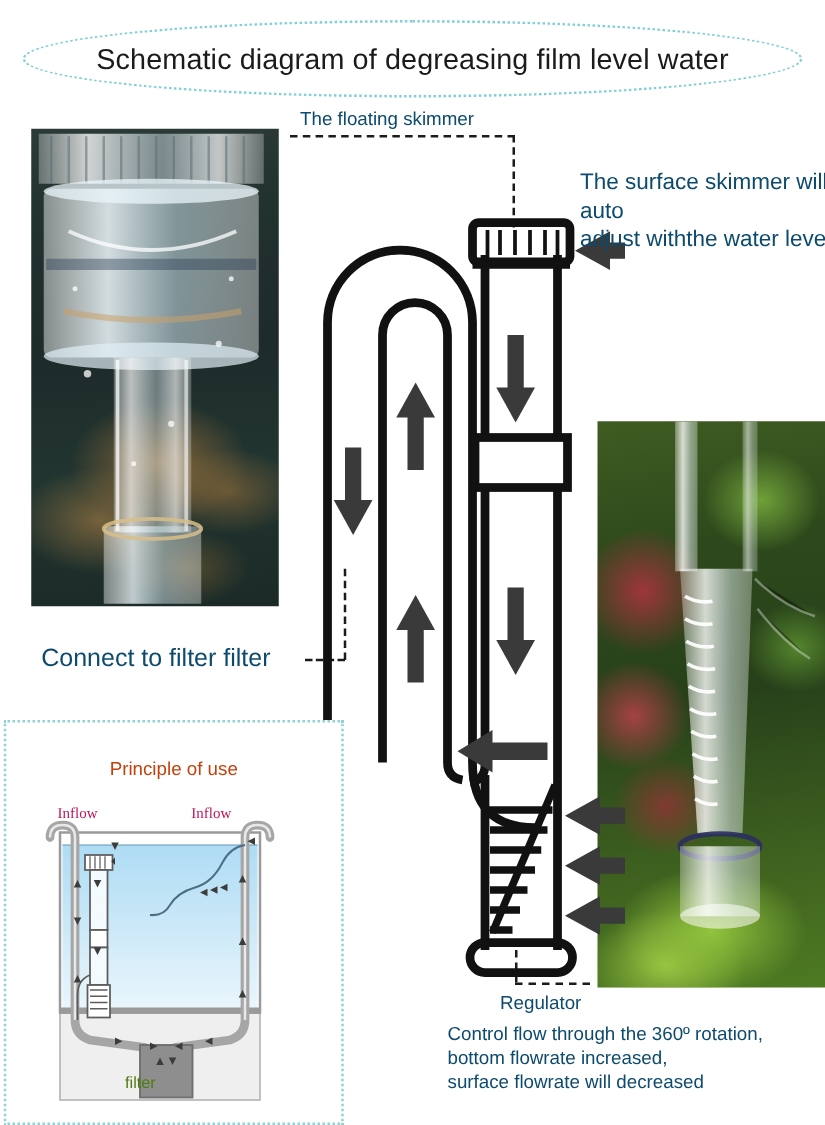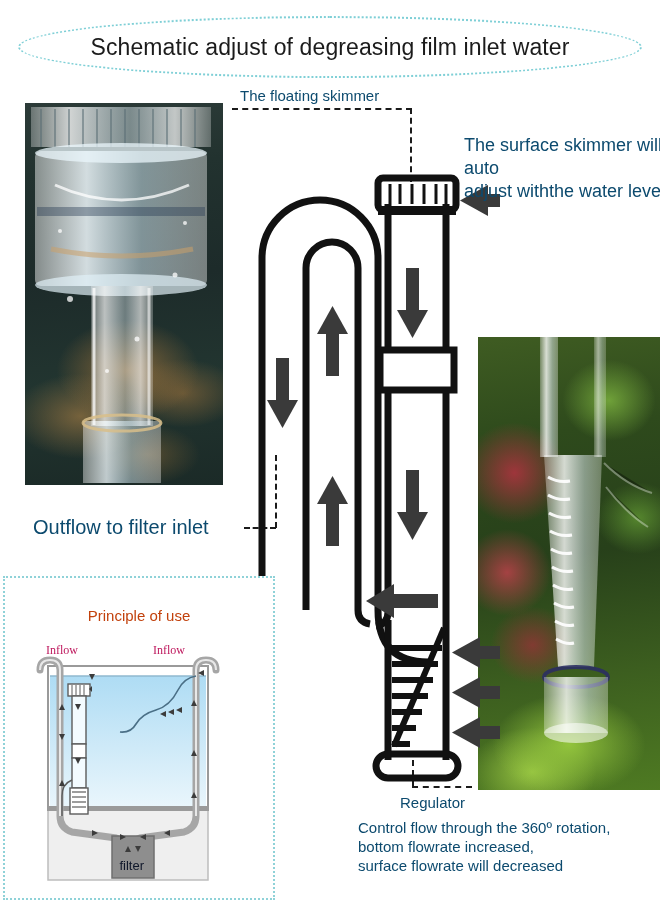--- a/index.html
+++ b/index.html
@@ -147,33 +147,33 @@
     font-size: 12px;
     color: #be185d;
   }
   #tank-label-inflow { left: 46px; top: 643px; }
   #tank-label-outflow { left: 153px; top: 643px; }
   #filter-label {
     position: absolute;
     left: 100px;
     top: 858px;
     width: 44px;
-    text-align: right;
+    text-align: left;
     font-size: 13px;
-    color: #0f172a;
+    color: #4d7c0f;
   }
 </style>
 </head>
 <body>
 
 <div id="page">
 
   <div class="title-wrap">
     <div class="title-ellipse"></div>
-    <div class="title-text">Schematic adjust of degreasing film inlet water</div>
+    <div class="title-text">Schematic diagram of degreasing film level water</div>
   </div>
 
   <div class="photo" id="photo-skimmer">
     <svg class="photo-glass" width="198" height="382" viewBox="0 0 198 382">
       <defs>
         <linearGradient id="gglass" x1="0" y1="0" x2="1" y2="0">
           <stop offset="0%" stop-color="#ffffff" stop-opacity=".30"></stop>
           <stop offset="22%" stop-color="#ffffff" stop-opacity=".78"></stop>
           <stop offset="55%" stop-color="#dfeef5" stop-opacity=".45"></stop>
           <stop offset="80%" stop-color="#ffffff" stop-opacity=".72"></stop>
@@ -371,21 +371,21 @@
       <g>
         <rect x="232" y="626" width="42" height="13"></rect>
         <polygon points="212,632.5 240,617 240,648"></polygon>
       </g>
     </g>
   </svg>
 
   <div class="label" id="label-floating-skimmer">The floating skimmer</div>
   <div class="label" id="label-surface-auto">The surface skimmer will auto
 adjust withthe water level</div>
-  <div class="label" id="label-connect-filter">Outflow to filter inlet</div>
+  <div class="label" id="label-connect-filter">Connect to filter filter</div>
   <div class="label" id="label-regulator">Regulator</div>
   <div class="label" id="label-control-flow">Control flow through the 360º rotation,
 bottom flowrate increased,
 surface flowrate will decreased</div>
 
   <div id="principle-panel"></div>
   <div id="principle-title" style="position:absolute; left:3px; top:607px; width:272px; text-align:center;">Principle of use</div>
 
   <svg style="position:absolute; left:20px; top:640px;" width="238" height="250" viewBox="0 0 238 250">
     <defs>

